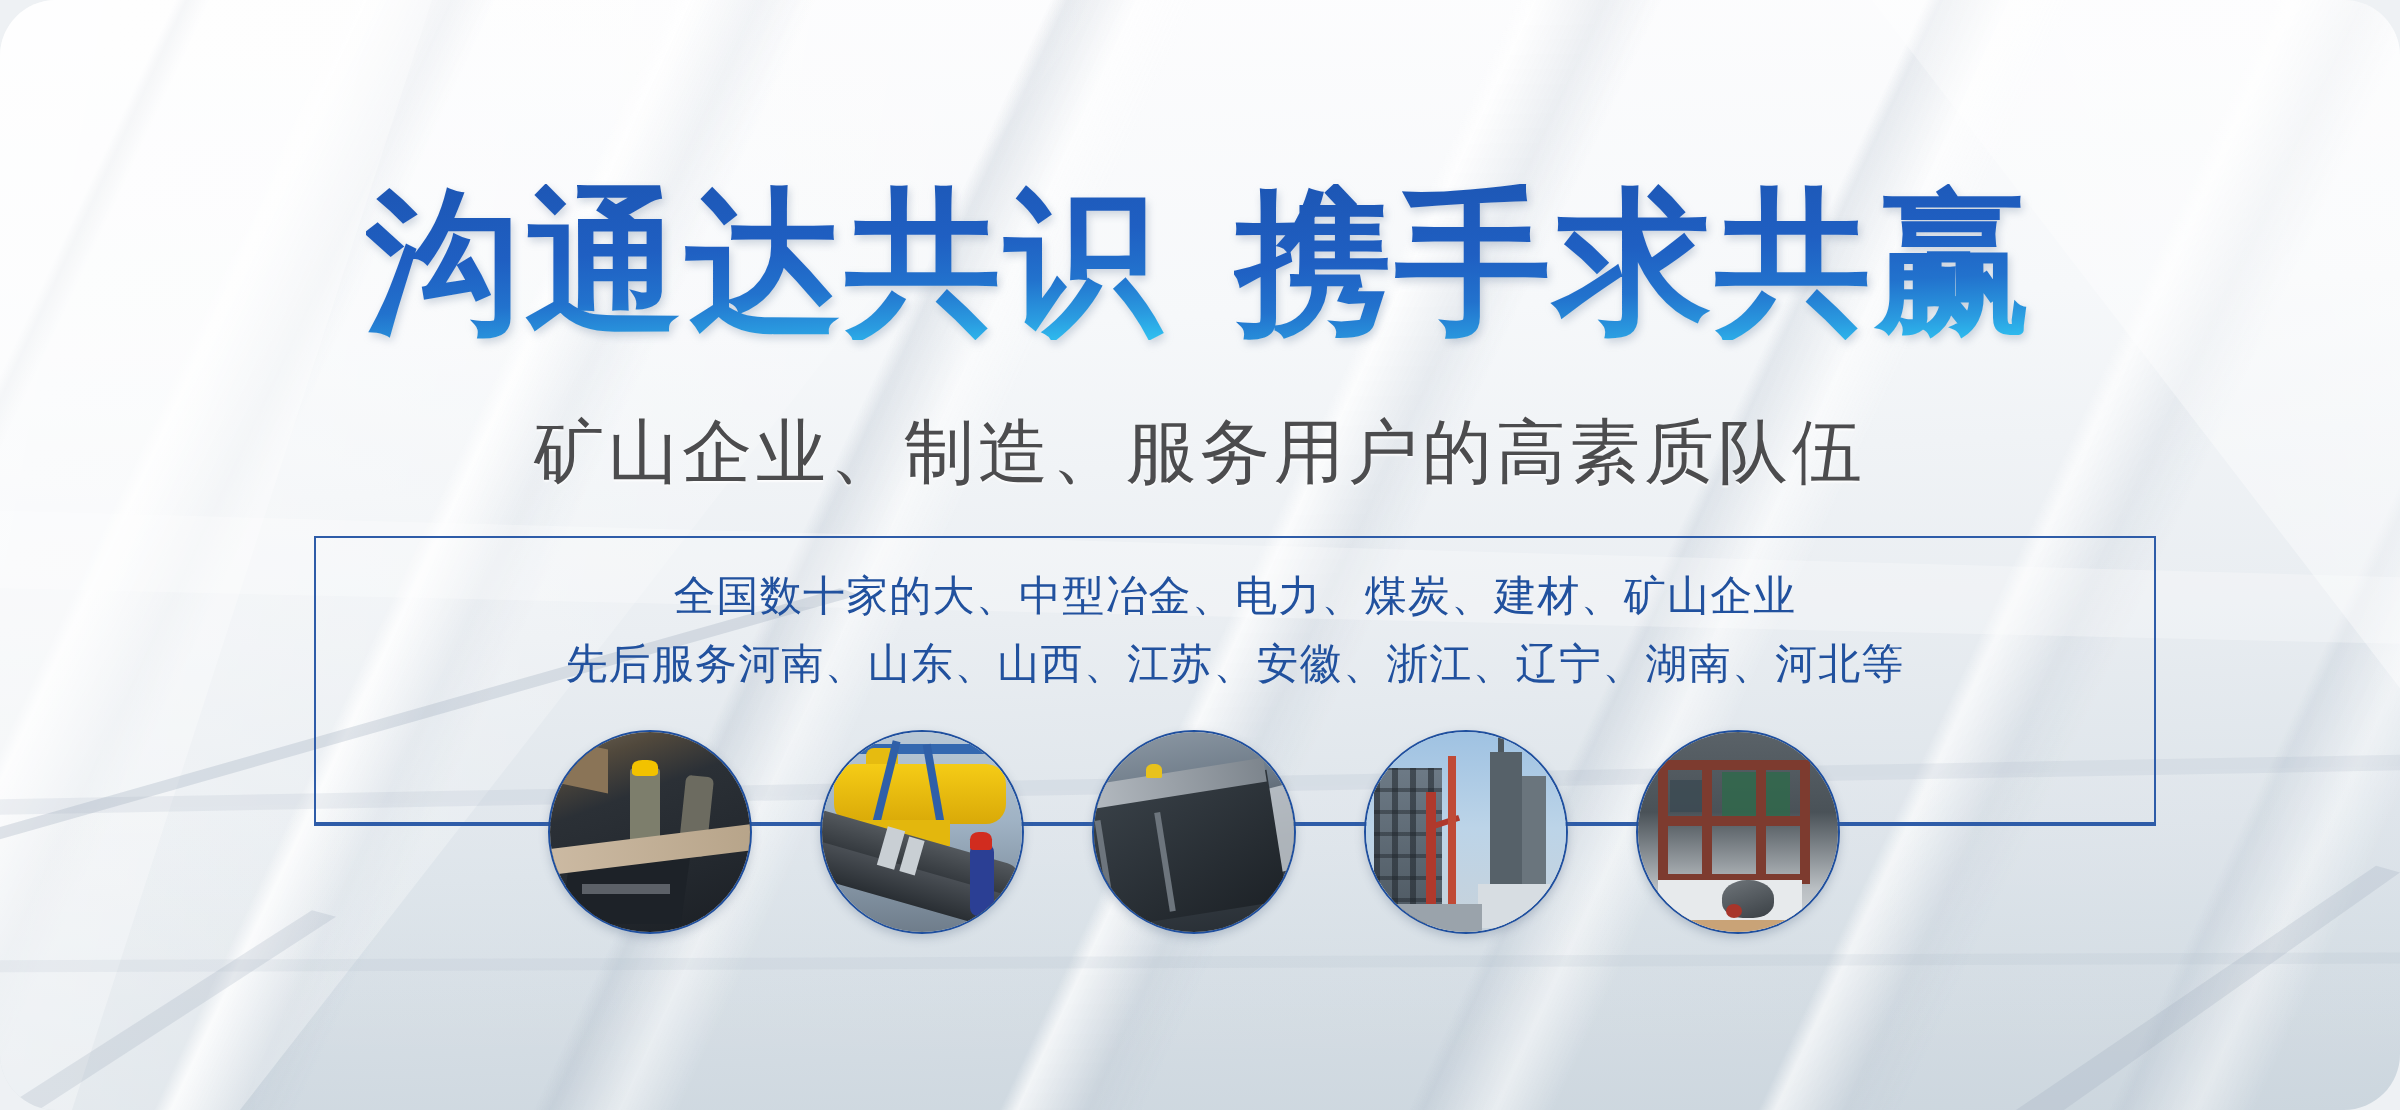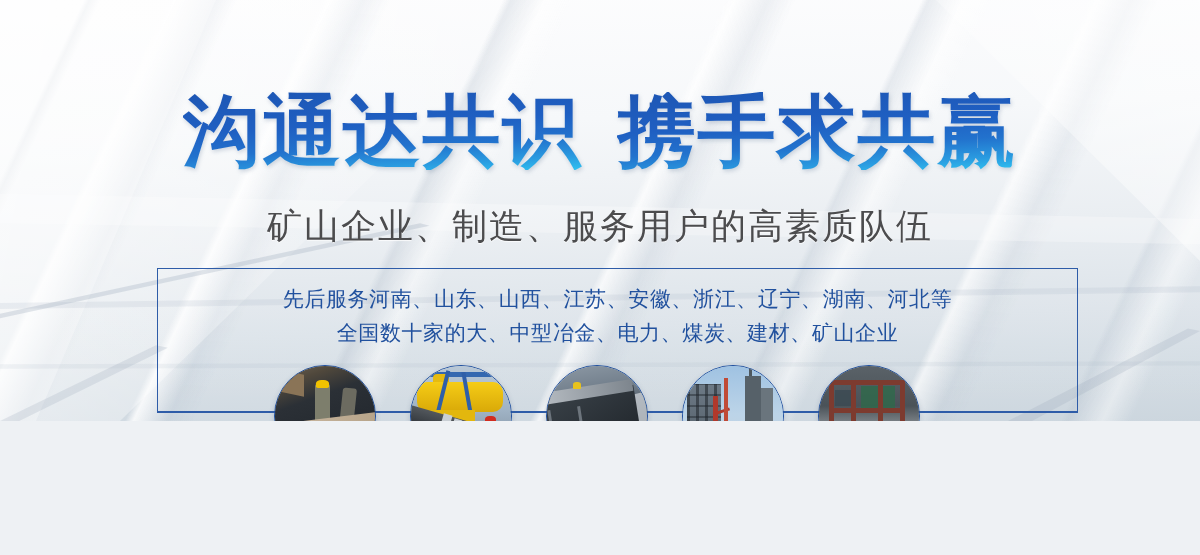--- a/index.html
+++ b/index.html
@@ -4,24 +4,25 @@
 <style>
   * { margin:0; padding:0; box-sizing:border-box; }
   html, body { width:1200px; height:555px; overflow:hidden; }
   body {
     font-family:"Liberation Sans", sans-serif;
     background:#eef1f4;
   }
 
   #banner {
     position:relative;
-    width:1200px; height:421px;
+    width:1200px; height:555px;
     overflow:hidden;
     background:
       linear-gradient(178deg,#fdfdfe 0%,#f6f8fa 30%,#eaeef2 55%,#dde4ea 75%,#ccd6de 100%);
+    border-radius: 28px;
   }
 
   
   .bg-layer { position:absolute; inset:0; pointer-events:none; }
 
   .streaks {
     background:
       linear-gradient(115deg, transparent 6%, rgba(170,182,195,.30) 6.4%, rgba(255,255,255,.0) 7.2%, transparent 10%),
       linear-gradient(115deg, transparent 12%, rgba(255,255,255,.85) 12.5%, rgba(190,200,212,.28) 15.5%, transparent 17%),
       linear-gradient(115deg, transparent 23%, rgba(255,255,255,.9) 23.6%, rgba(180,192,206,.22) 26%, transparent 28%),
@@ -241,22 +242,22 @@
   <div class="title-wrap">
     <span class="main-title">沟通达共识</span>
     <span class="title-gap"></span>
     <span class="main-title">携手求共赢</span>
   </div>
 
   <div class="subtitle">矿山企业、制造、服务用户的高素质队伍</div>
 
   <div class="info-box"></div>
   <div class="info-lines">
+    <div>全国数十家的大、中型冶金、电力、煤炭、建材、矿山企业</div>
     <div>先后服务河南、山东、山西、江苏、安徽、浙江、辽宁、湖南、河北等</div>
-    <div>全国数十家的大、中型冶金、电力、煤炭、建材、矿山企业</div>
   </div>
 
   <div class="connector"></div>
 
   <div class="circles">
 
     <div class="circ" style="left:274px;">
       <div class="art p1">
         <div class="b6"></div>
           <div class="b1"></div>

